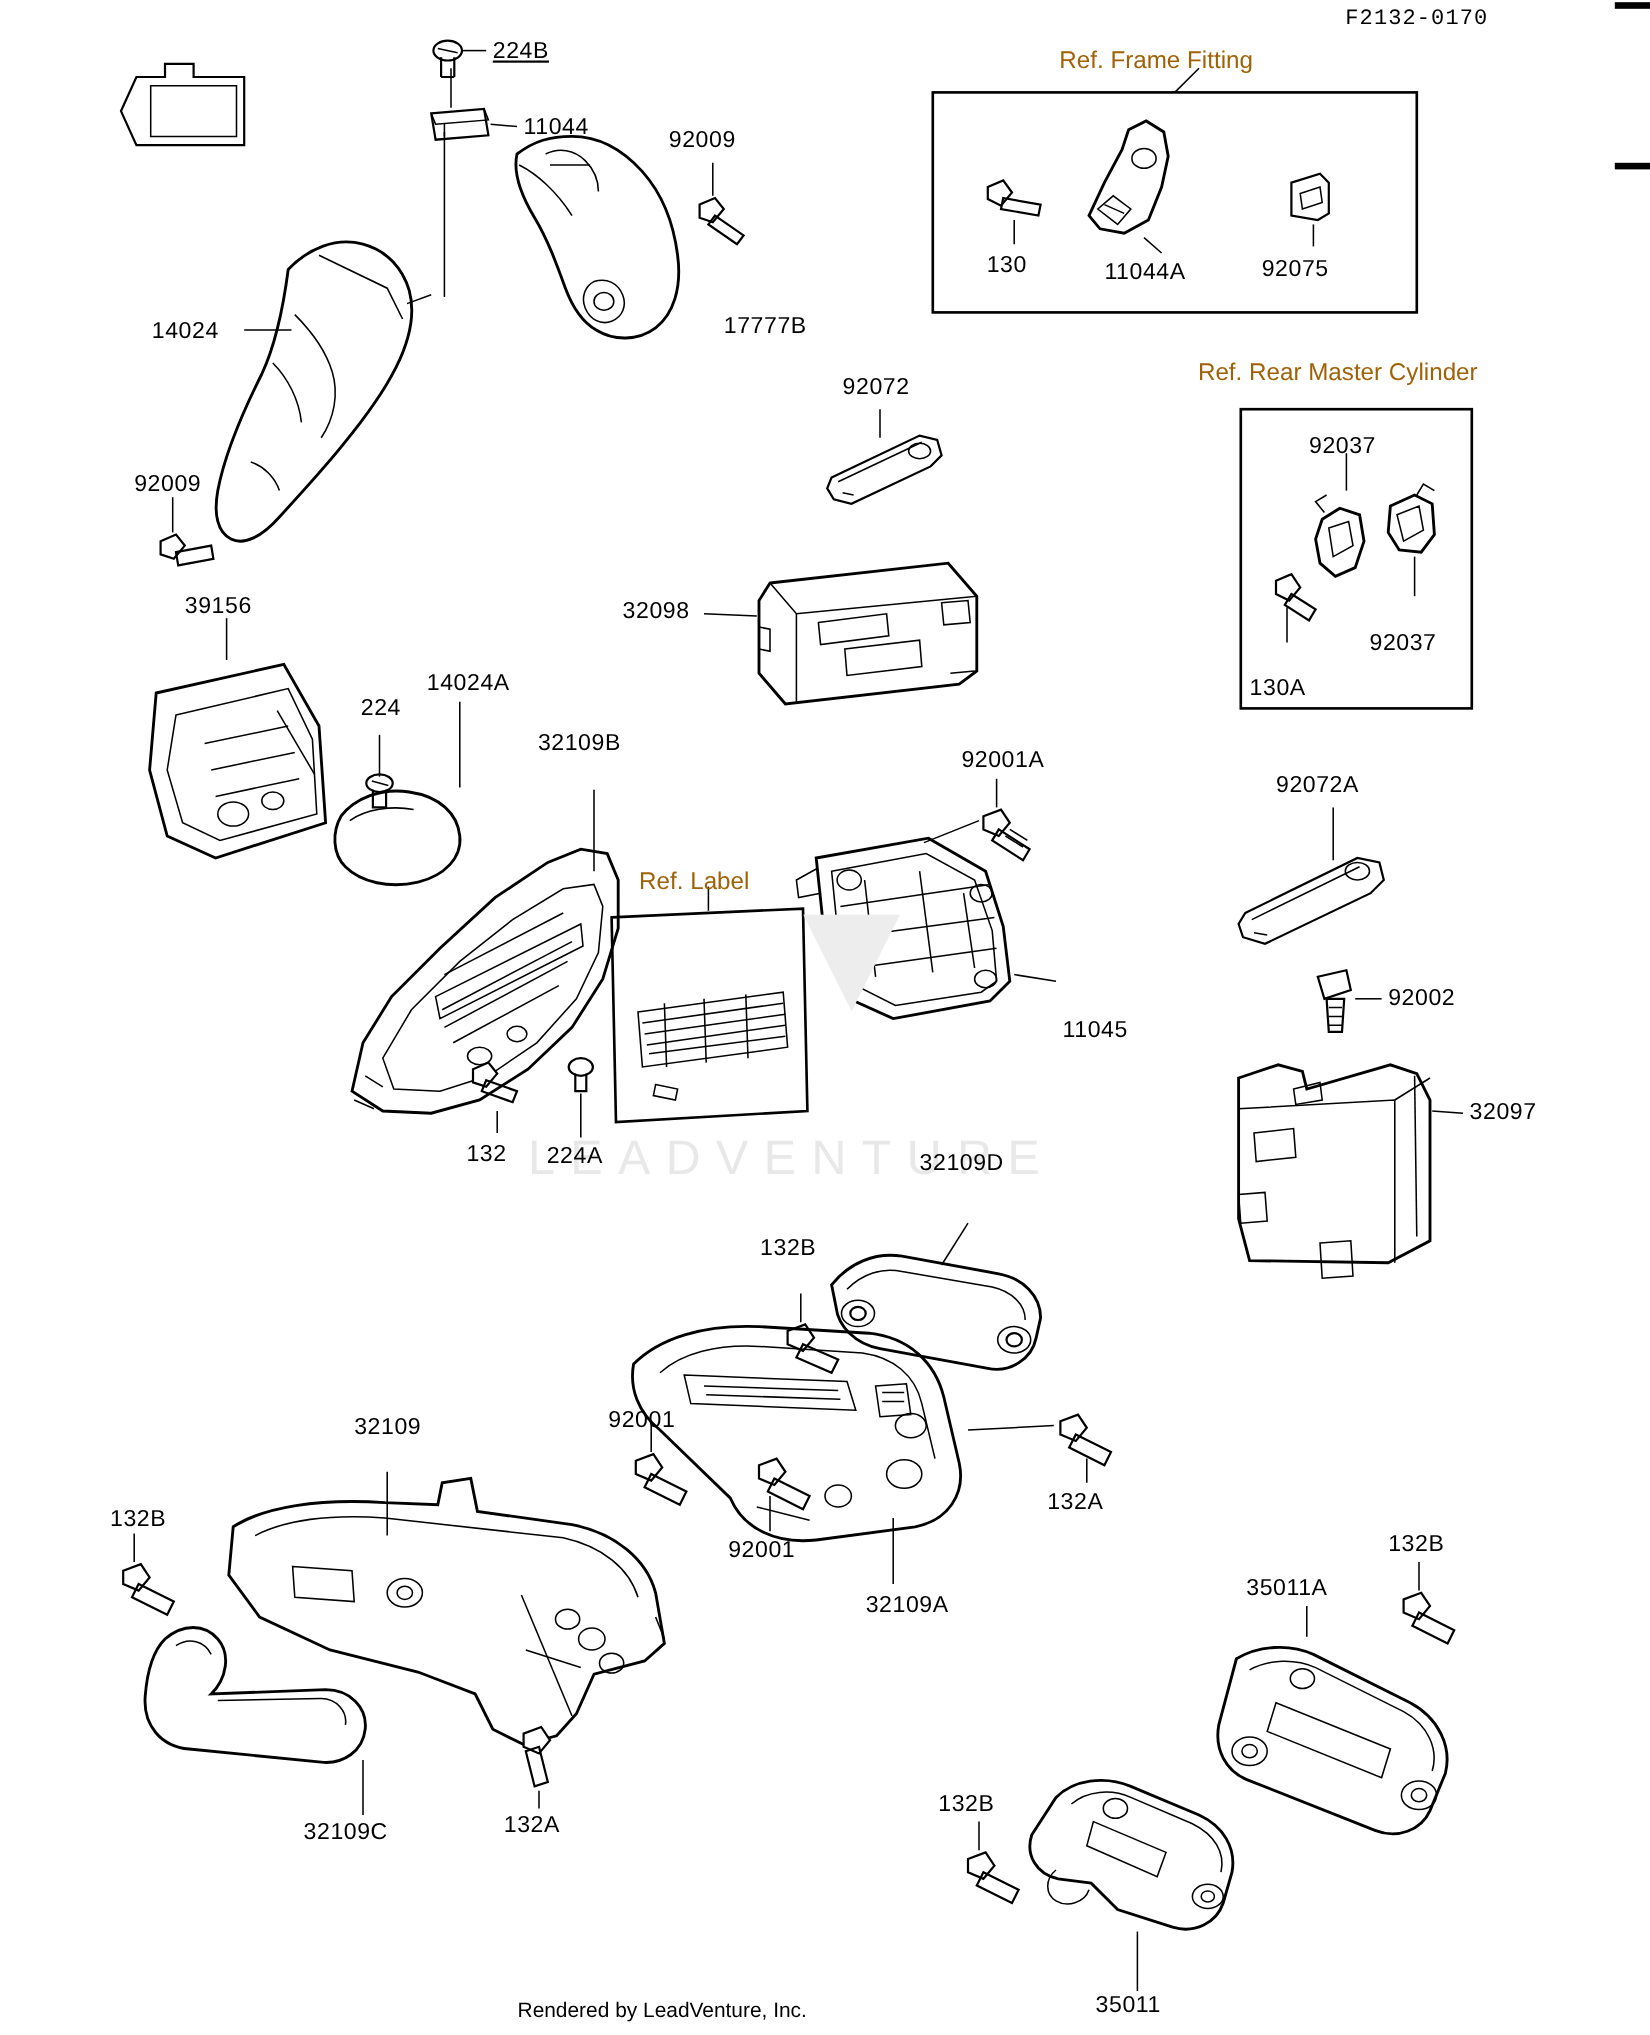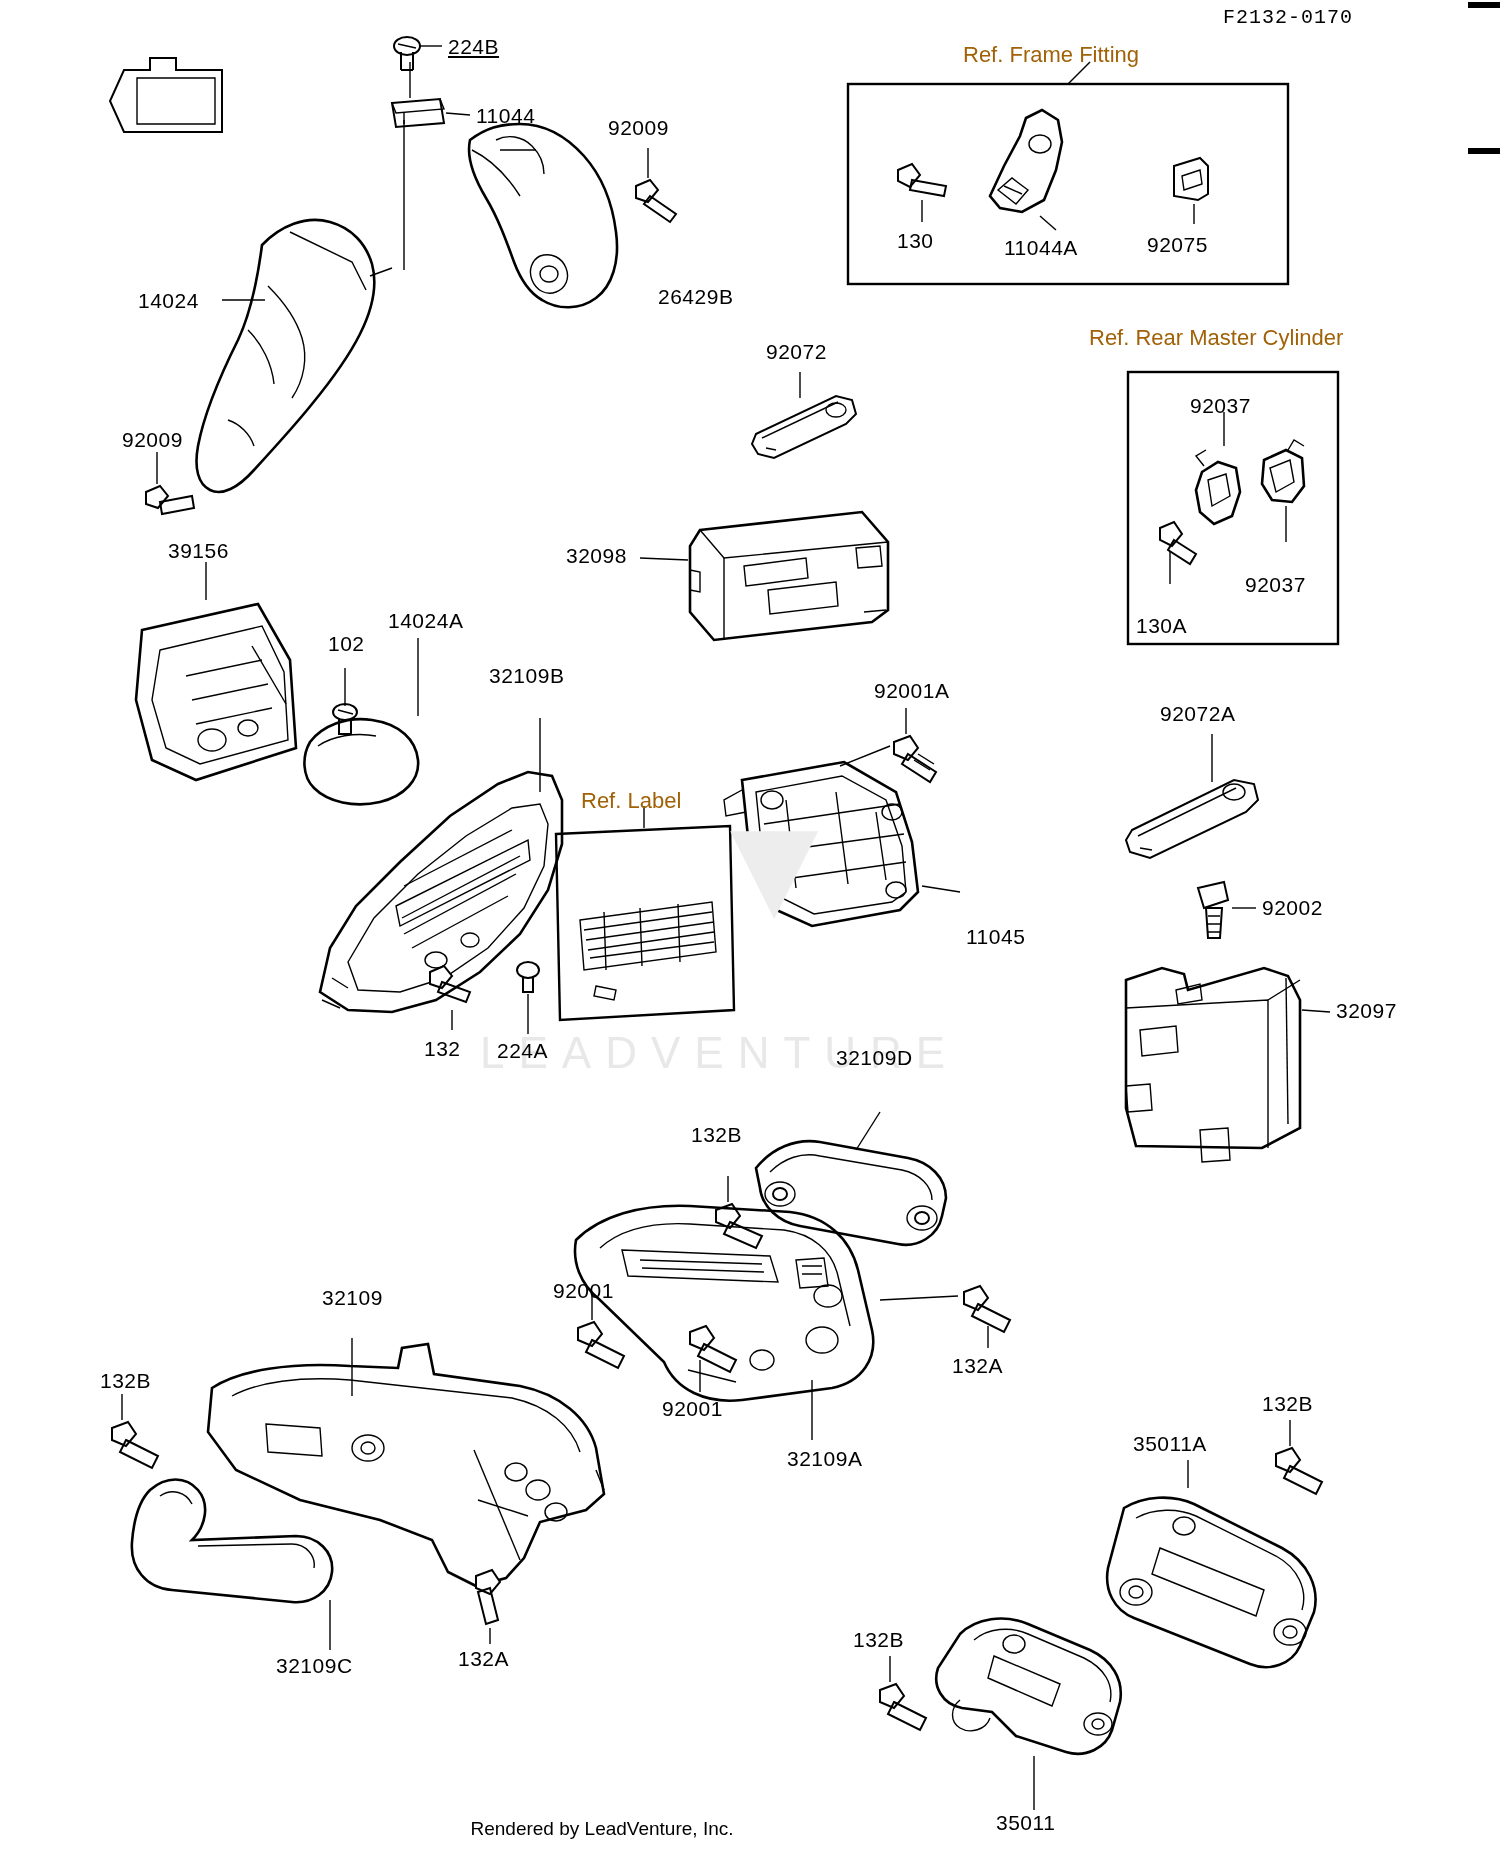--- a/index.html
+++ b/index.html
@@ -445,24 +445,24 @@
 <div class="wm-logo" style="left:700px; top:790px;">▼</div>
 
 <div class="hdr" style="left:963px; top:42px;">Ref. Frame Fitting</div>
 <div class="hdr" style="left:1063px; top:325px;margin-left:26px;">Ref. Rear Master Cylinder</div>
 <div class="hdr" style="left:581px; top:788px;">Ref. Label</div>
 
 <div class="lbl" style="left:448px; top:36px;text-decoration:underline;">224B</div>
 <div class="lbl" style="left:476px; top:105px;">11044</div>
 <div class="lbl" style="left:608px; top:117px;">92009</div>
 <div class="lbl" style="left:138px; top:290px;">14024</div>
-<div class="lbl" style="left:658px; top:286px;">26429B</div>
+<div class="lbl" style="left:658px; top:286px;">17777B</div>
 <div class="lbl" style="left:122px; top:429px;">92009</div>
 <div class="lbl" style="left:168px; top:540px;">39156</div>
-<div class="lbl" style="left:328px; top:633px;">102</div>
+<div class="lbl" style="left:328px; top:633px;">224</div>
 <div class="lbl" style="left:388px; top:610px;">14024A</div>
 <div class="lbl" style="left:489px; top:665px;">32109B</div>
 <div class="lbl" style="left:424px; top:1038px;">132</div>
 <div class="lbl" style="left:497px; top:1040px;">224A</div>
 <div class="lbl" style="left:766px; top:341px;">92072</div>
 <div class="lbl" style="left:566px; top:545px;">32098</div>
 <div class="lbl" style="left:874px; top:680px;">92001A</div>
 <div class="lbl" style="left:966px; top:880px;margin-top:46px;">11045</div>
 
 <div class="lbl" style="left:897px; top:230px;">130</div>

